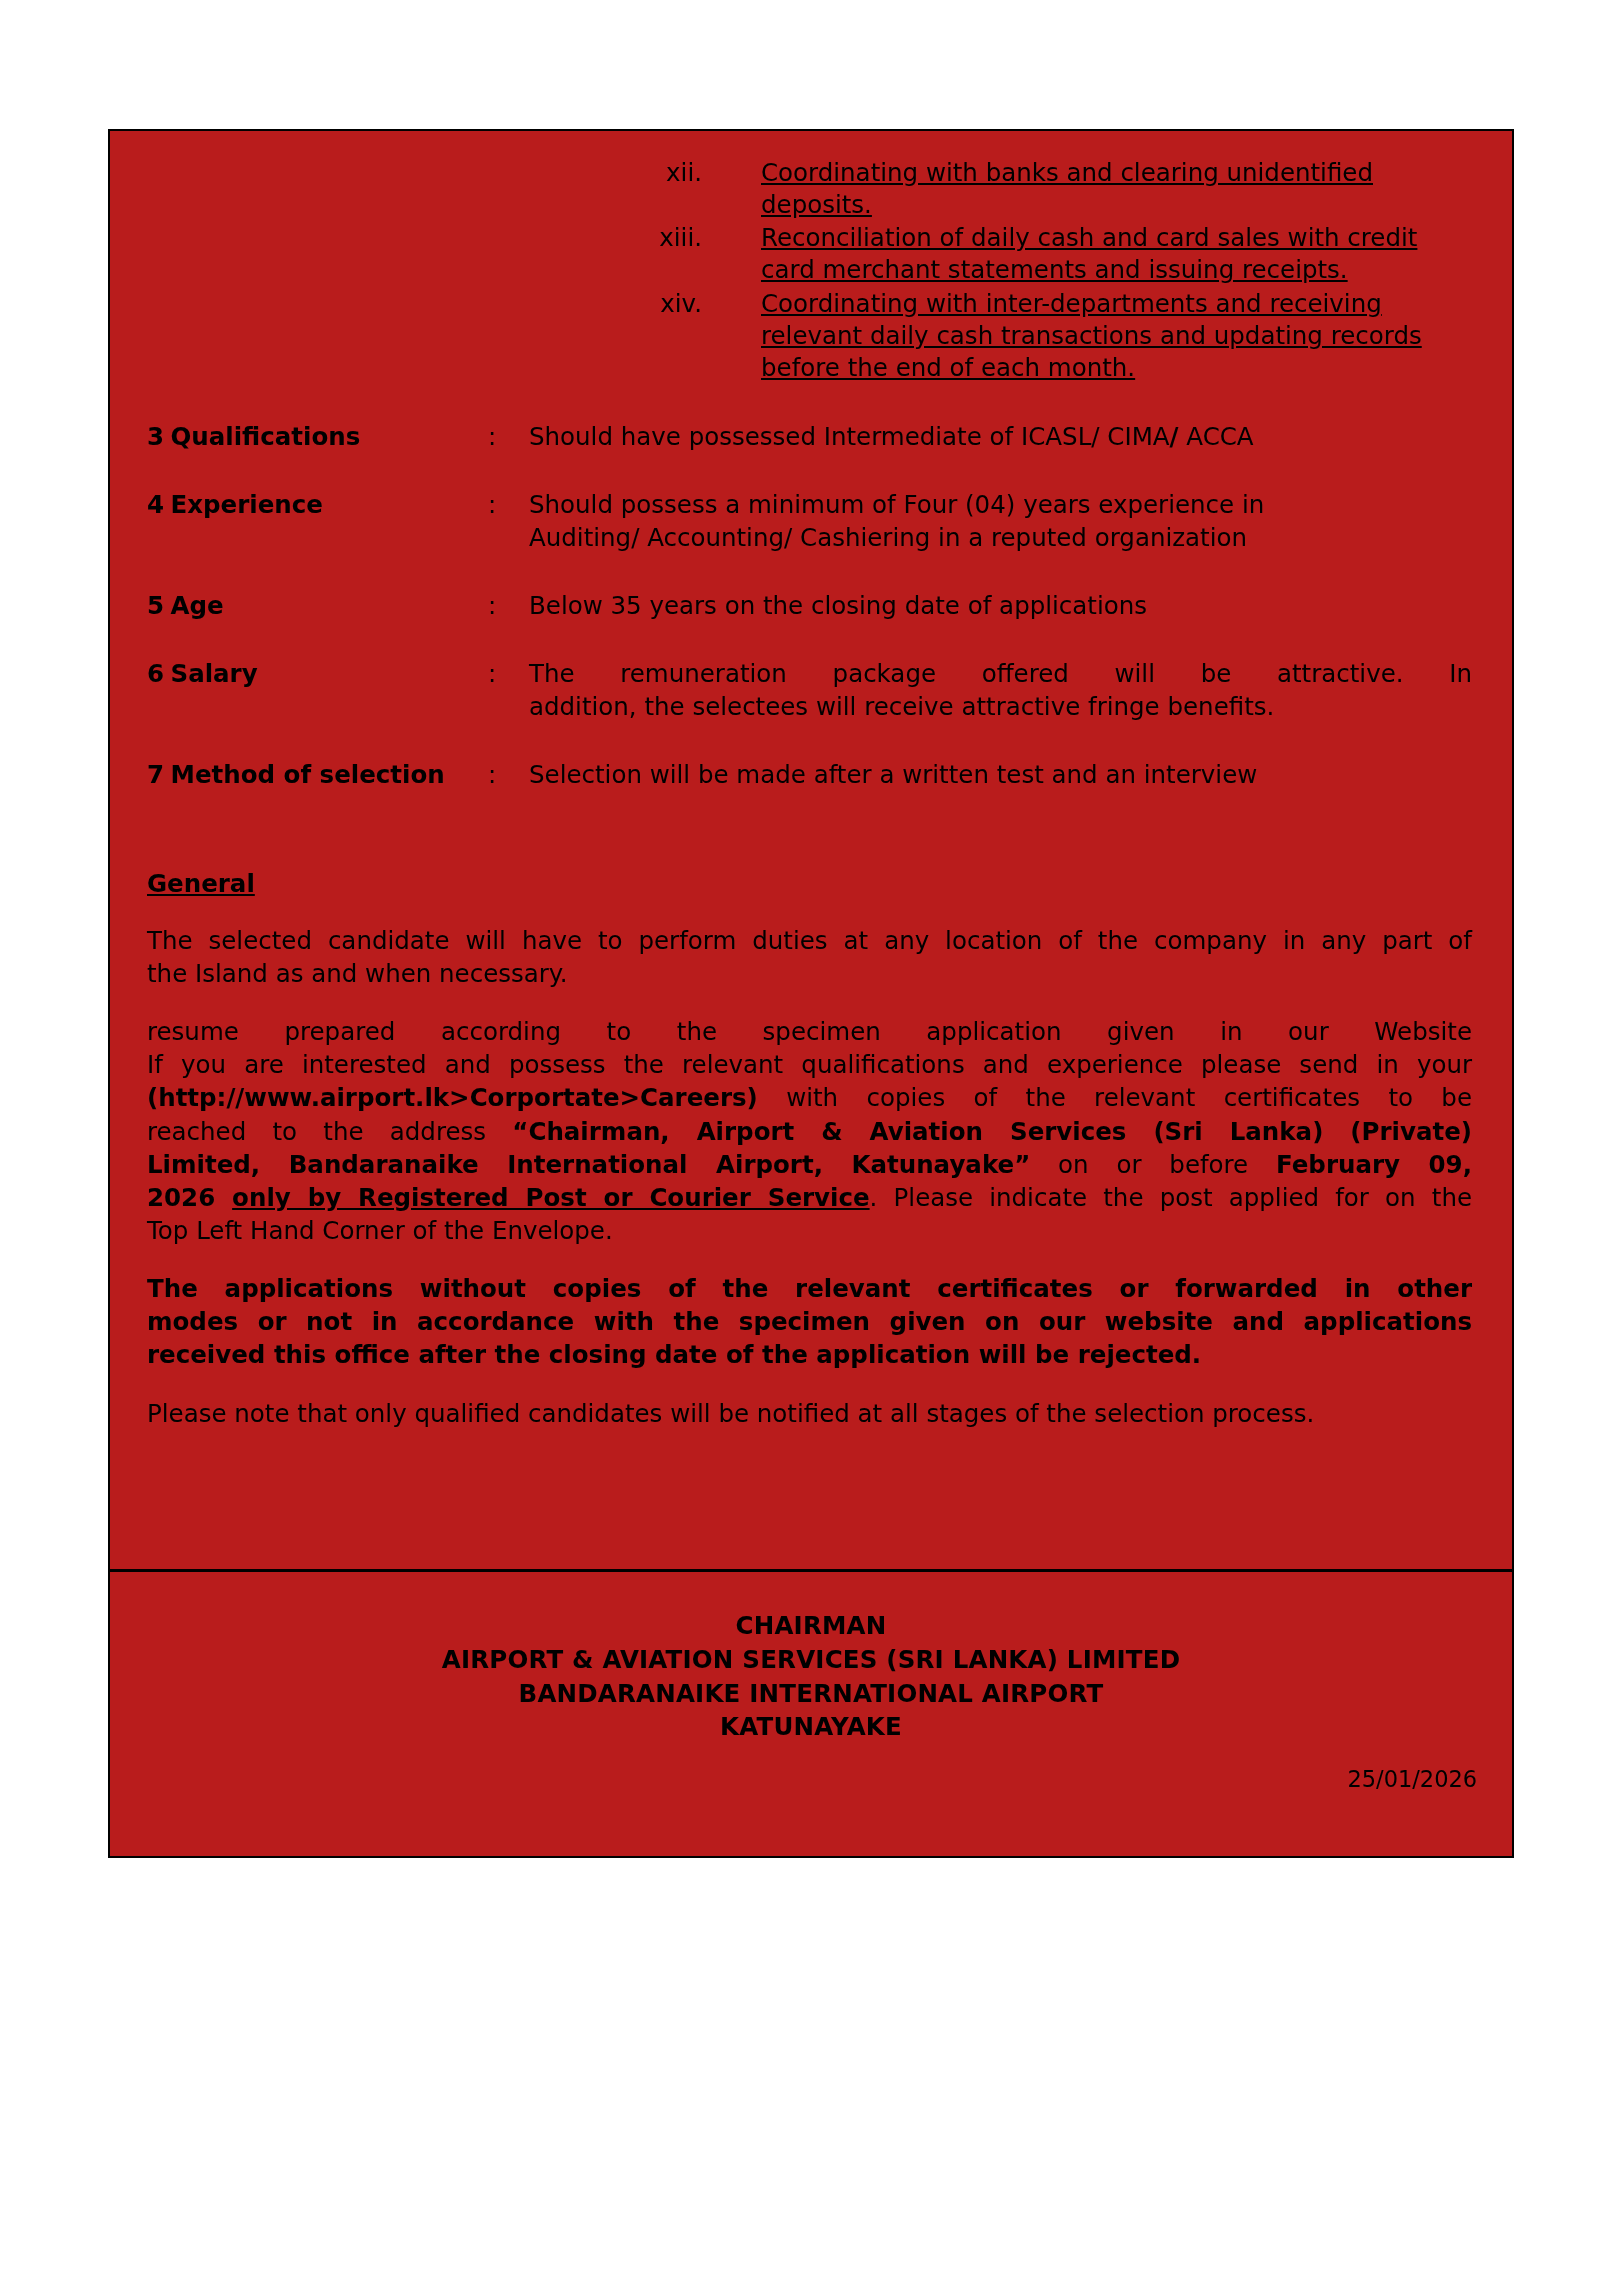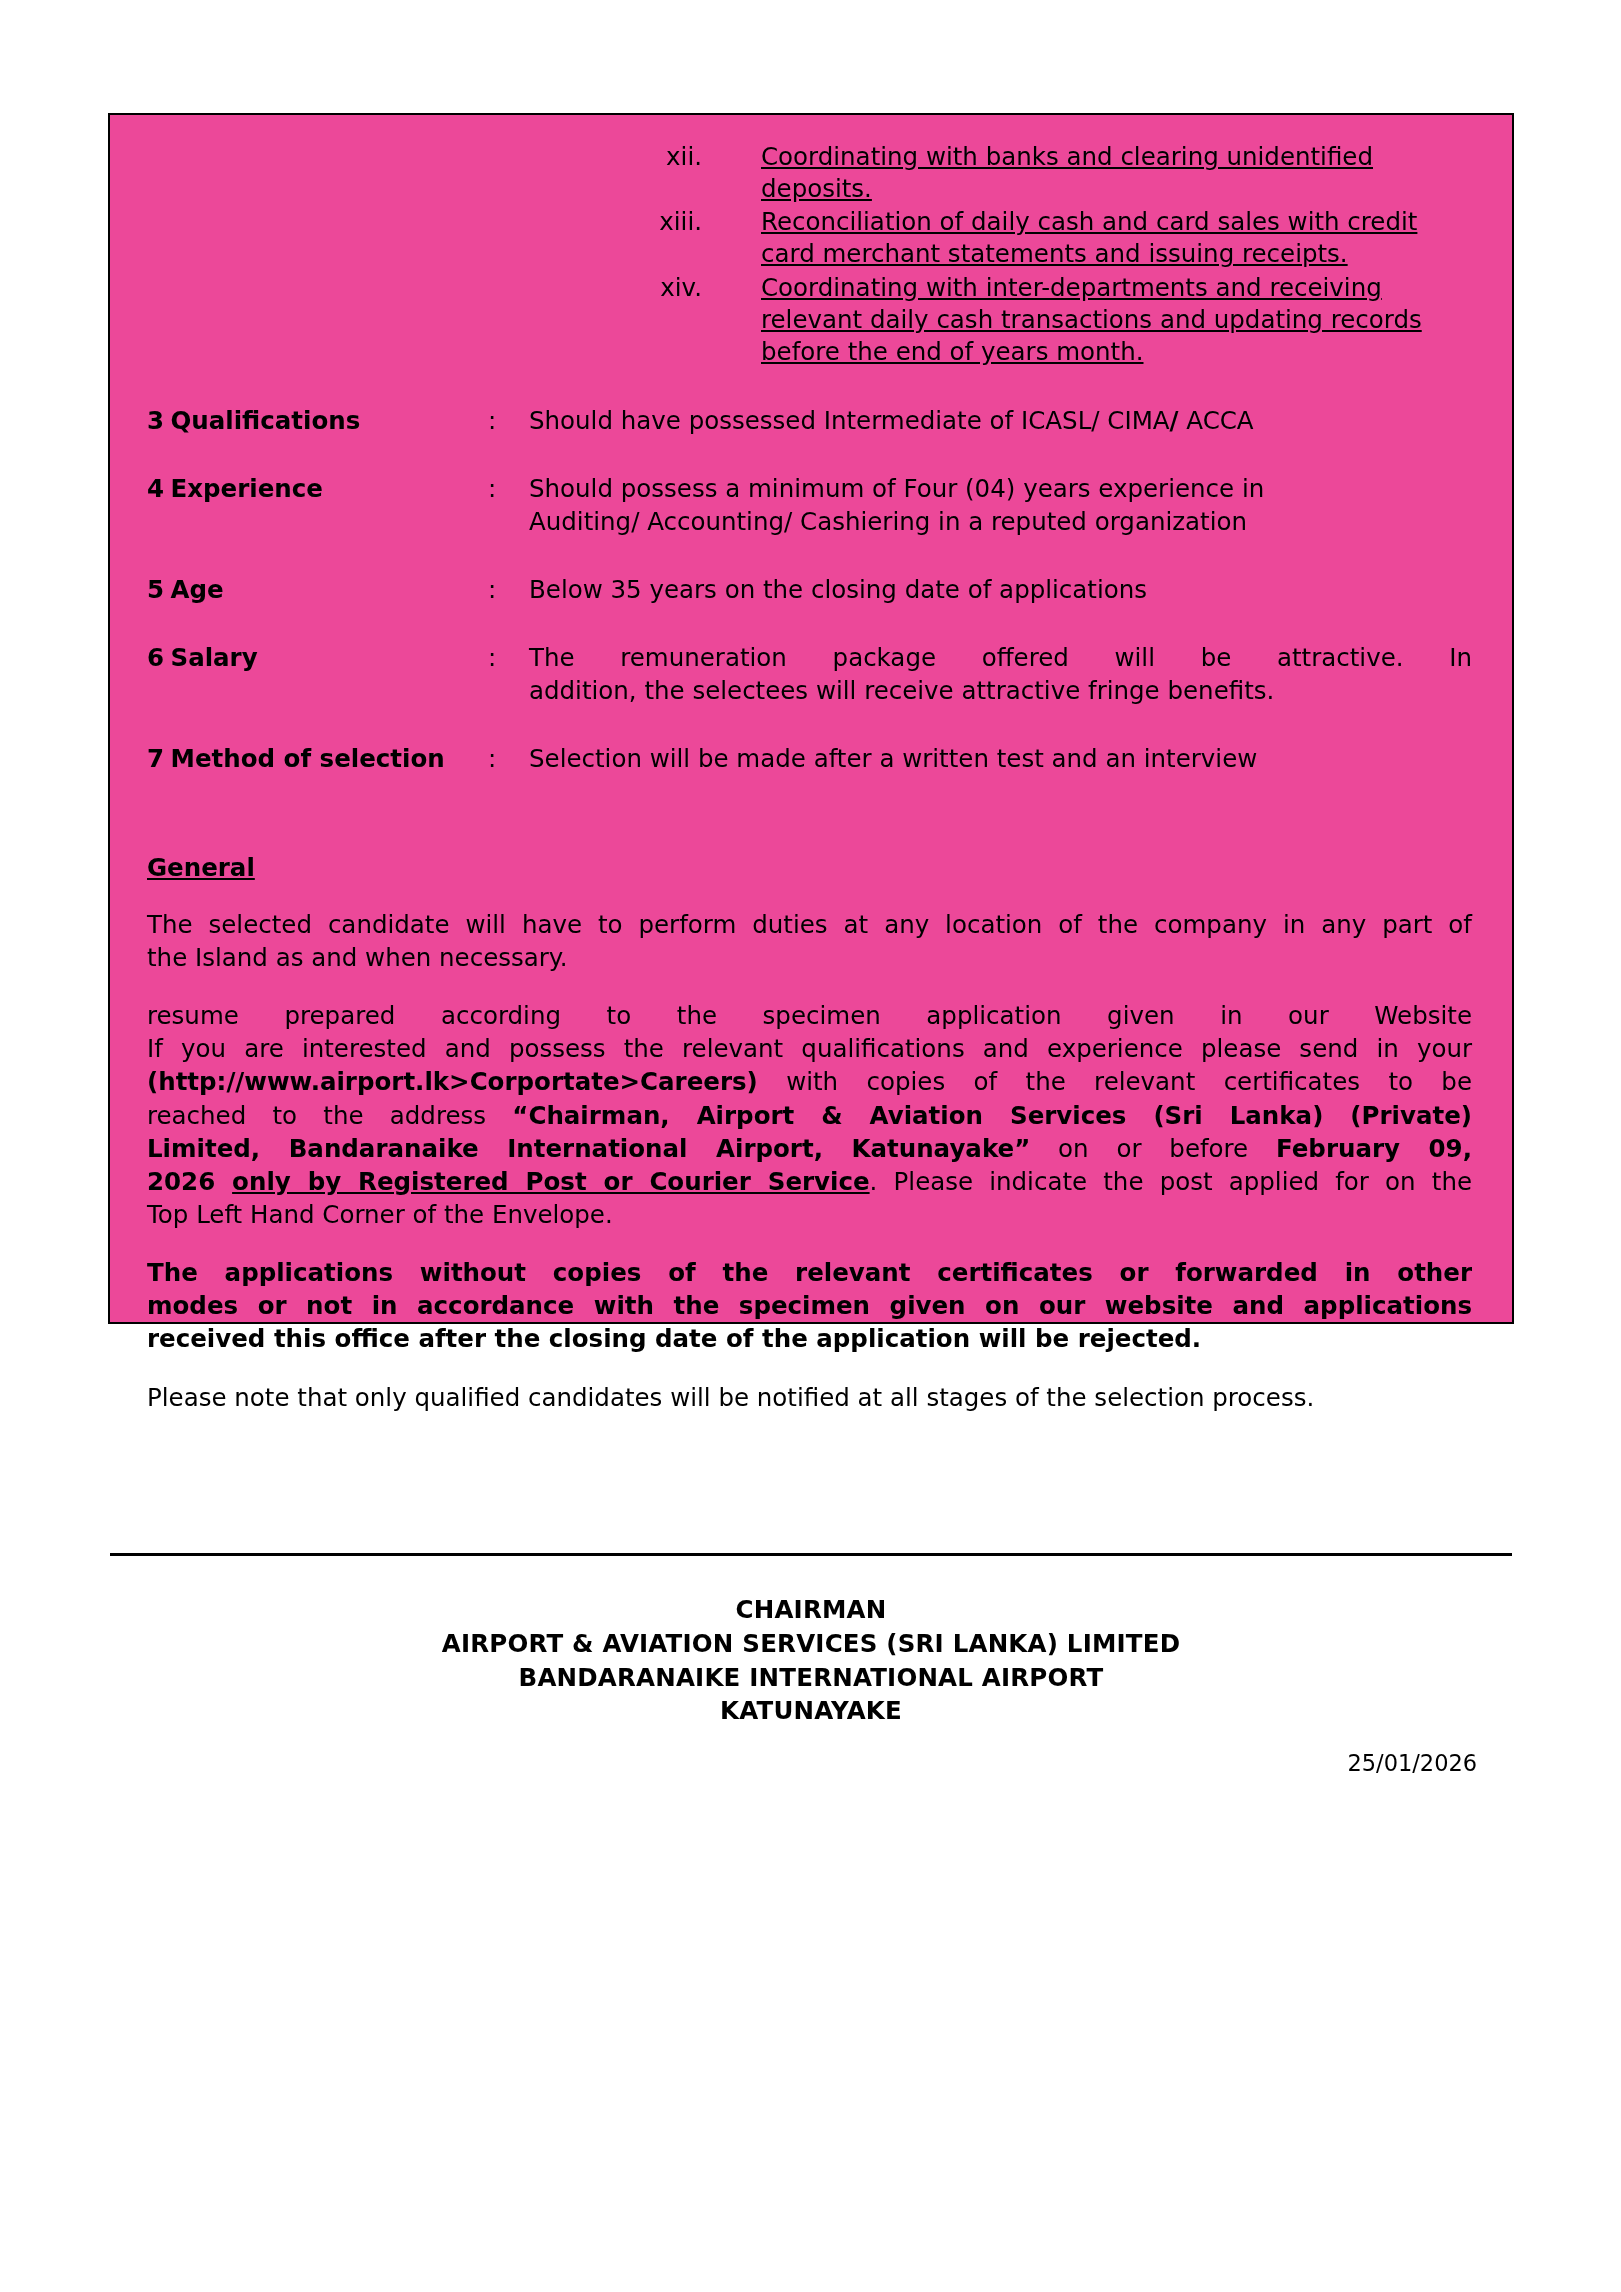--- a/index.html
+++ b/index.html
@@ -13,26 +13,26 @@
     font-family: "DejaVu Sans", sans-serif;
     color: #000000;
     position: relative;
     overflow: hidden;
   }
 
   
   .page-frame {
     position: absolute;
     left: 108px;
-    top: 113px;
+    top: 129px;
     width: 1406px;
-    height: 1211px;
+    height: 1729px;
     border: 2.9px solid #000;
     box-sizing: border-box;
-    background: #ec4899;
+    background: #b91c1c;
   }
   .page-frame::before {
     
     content: "";
     position: absolute;
     left: -6.9px;
     top: -6.9px;
     right: -6.9px;
     bottom: -6.9px;
     border: 1px solid #000;
@@ -190,21 +190,21 @@
           <span class="duty-text">
             <span>Reconciliation of daily cash and card sales with credit</span>
             <span>card merchant statements and issuing receipts.</span>
           </span>
         </li>
         <li class="duty-item">
           <span class="duty-num">xiv.</span>
           <span class="duty-text">
             <span>Coordinating with inter-departments and receiving</span>
             <span>relevant daily cash transactions and updating records</span>
-            <span>before the end of years month.</span>
+            <span>before the end of each month.</span>
           </span>
         </li>
       </ul>
 
       <div class="field-row">
         <span class="field-label">
           <span class="fl-num">3</span>
           <span>Qualifications</span>
         </span>
         <span class="field-colon">:</span>

